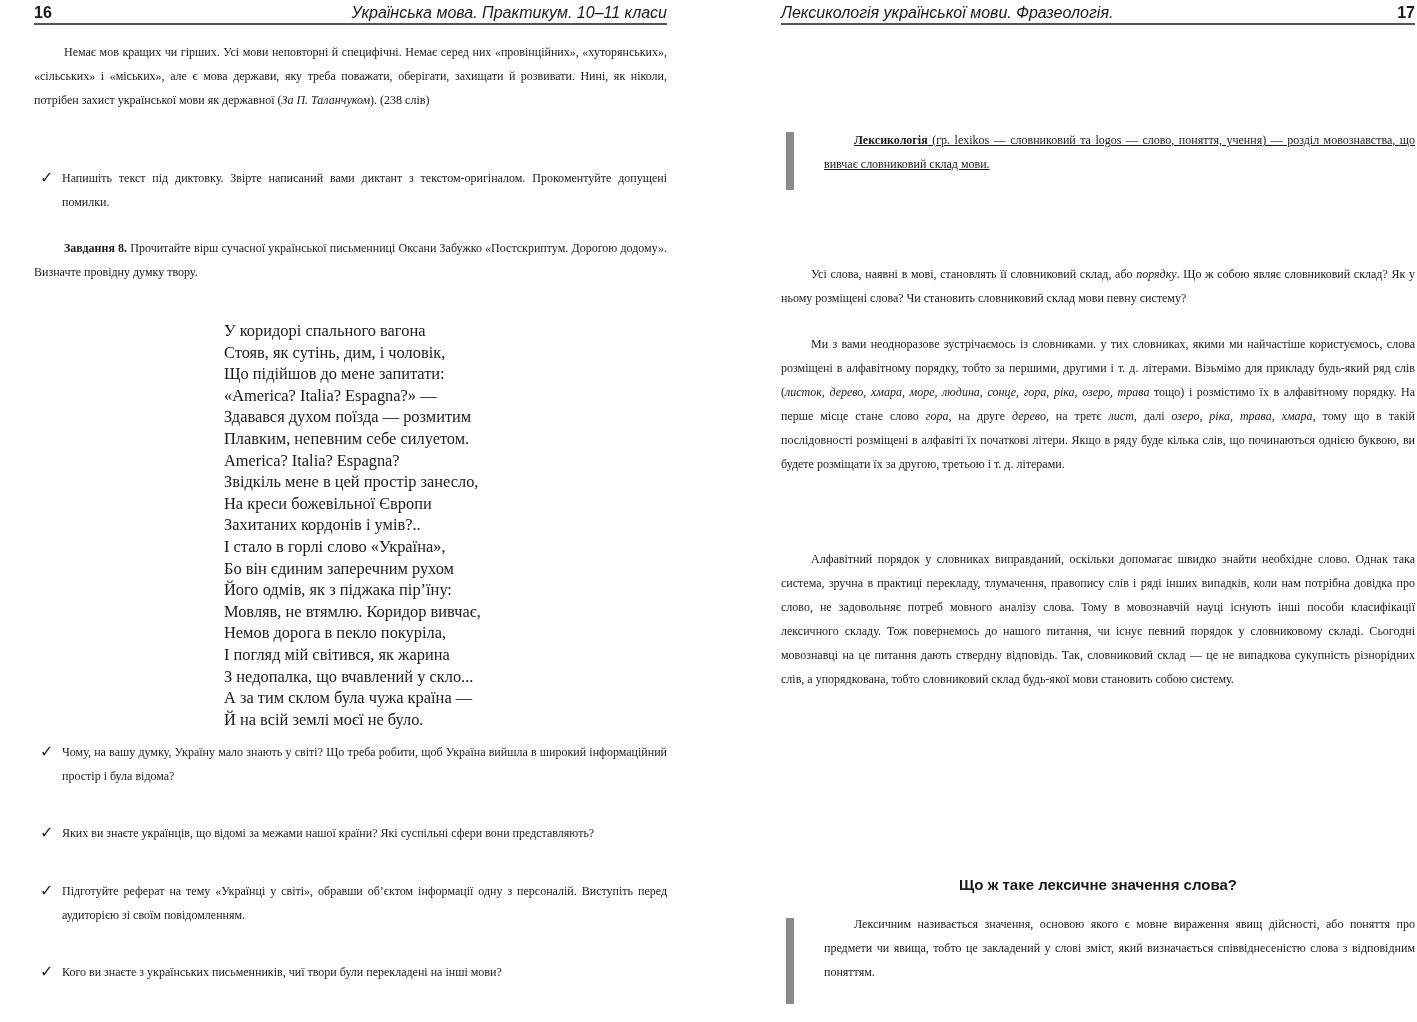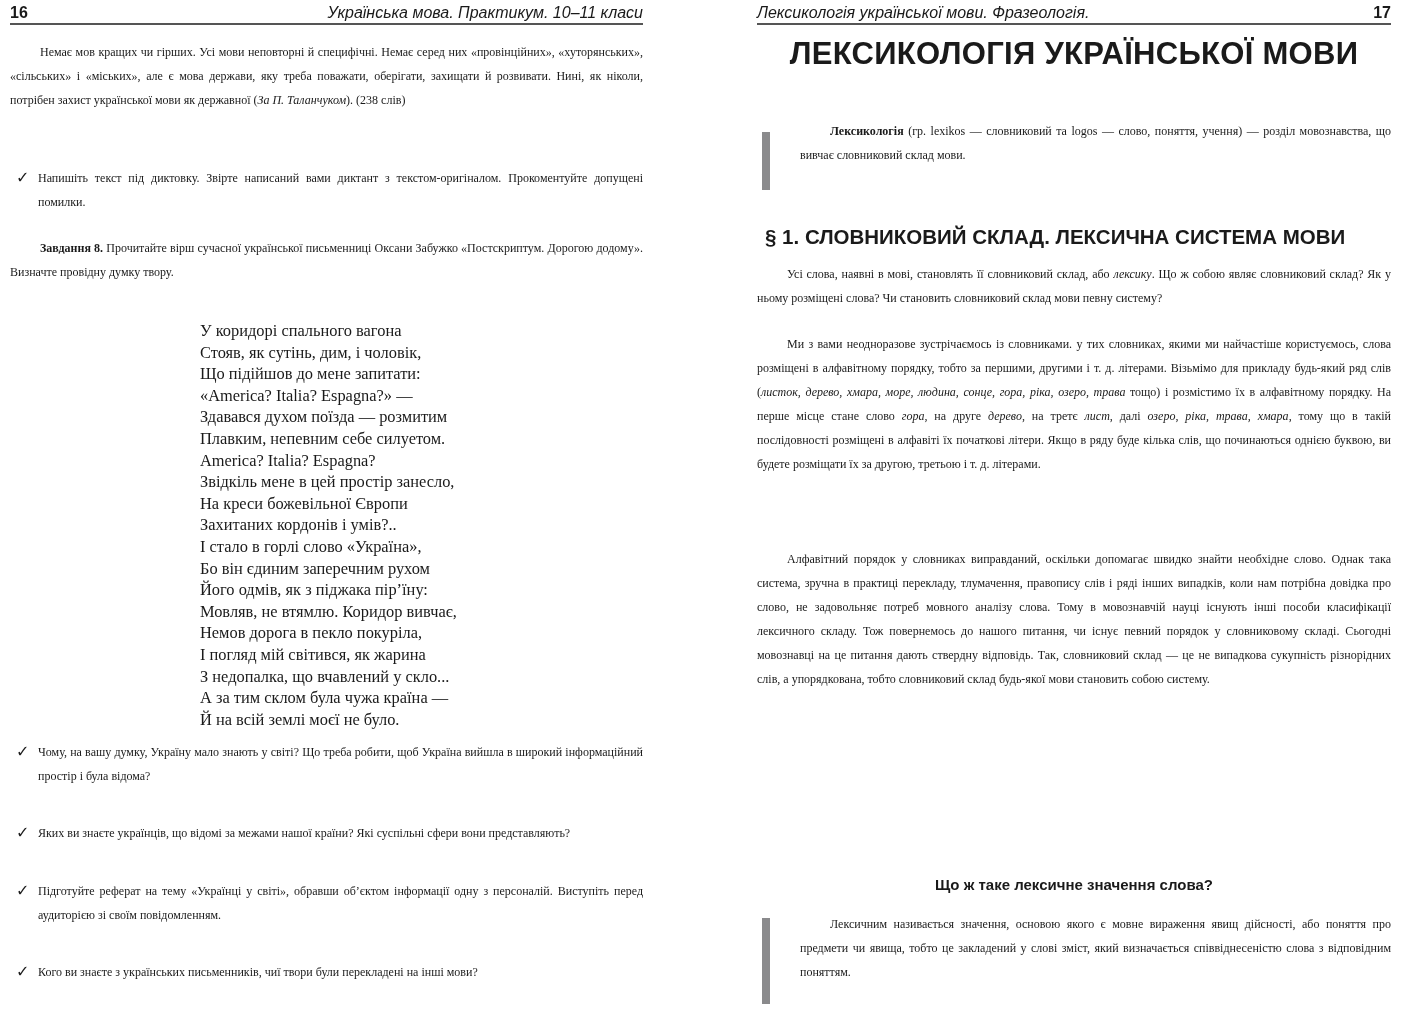--- a/index.html
+++ b/index.html
@@ -1,17 +1,17 @@
 <!DOCTYPE html>
 <html><head>
 <meta charset="utf-8">
 <style>
   html, body { margin: 0; padding: 0; background: #ffffff; }
   body { width: 1417px; height: 1022px; position: relative; overflow: hidden; color: #1a1a1a; }
-  .page { position: absolute; top: 0; height: 1022px; }
+  .page { position: absolute; top: 0; height: 1022px; margin-left: 24px; }
   .page-left { left: 10px; width: 633px; }
   .page-right { left: 757px; width: 634px; }
   .running-head {
     position: absolute; top: 0; left: 0; right: 0; height: 22px;
     border-bottom: 2px solid #555;
     font-family: "Liberation Sans", sans-serif; font-size: 16px;
     display: flex; justify-content: space-between; align-items: flex-end;
     padding-bottom: 1px;
   }
   .pnum { font-weight: bold; font-style: normal; font-size: 16px; }
@@ -101,29 +101,27 @@
   </div>
 </div>
 
 <div class="page page-right">
   <div class="running-head">
     <span class="rh-title">Лексикологія української мови. Фразеологія.</span>
     <span class="pnum">17</span>
   </div>
 
   <div class="big-title">
-    <div>ЛЕКСИКОЛОГІЯ УКРАЇНСЬКОЇ МОВИ</div>
   </div>
 
   <div class="bar" style="left:5px;top:132px;height:58px;"></div>
-  <p class="body-text abs indent" style="top:119px;left:43px;right:0;"><b class="term">Лексикологія</b><span> (гр. lexikos — словниковий та logos — слово, поняття, учення) — розділ мовознавства, що вивчає словниковий склад мови.</span></p>
+  <p class="body-text abs indent" style="top:128px;left:43px;right:0;text-decoration:underline;"><b class="term">Лексикологія</b><span> (гр. lexikos — словниковий та logos — слово, поняття, учення) — розділ мовознавства, що вивчає словниковий склад мови.</span></p>
 
-  <div class="section-head">§ 1. СЛОВНИКОВИЙ СКЛАД. ЛЕКСИЧНА СИСТЕМА МОВИ</div>
 
-  <p class="body-text abs indent" style="top:262px;left:0;right:0;"><span>Усі слова, наявні в мові, становлять її словниковий склад, або </span><i>лексику</i><span>. Що ж собою являє словниковий склад? Як у ньому розміщені слова? Чи становить словниковий склад мови певну систему?</span></p>
+  <p class="body-text abs indent" style="top:262px;left:0;right:0;"><span>Усі слова, наявні в мові, становлять її словниковий склад, або </span><i>порядку</i><span>. Що ж собою являє словниковий склад? Як у ньому розміщені слова? Чи становить словниковий склад мови певну систему?</span></p>
 
   <p class="body-text abs indent" style="top:332px;left:0;right:0;"><span>Ми з вами неодноразове зустрічаємось із словниками. у тих словниках, якими ми найчастіше користуємось, слова розміщені в алфавітному порядку, тобто за першими, другими і т. д. літерами. Візьмімо для прикладу будь-який ряд слів (</span><i>листок, дерево, хмара, море, людина, сонце, гора, ріка, озеро, трава</i><span> тощо) і розмістимо їх в алфавітному порядку. На перше місце стане слово </span><i>гора</i><span>, на друге </span><i>дерево</i><span>, на третє </span><i>лист</i><span>, далі </span><i>озеро</i><span>, </span><i>ріка, трава, хмара</i><span>, тому що в такій послідовності розміщені в алфавіті їх початкові літери. Якщо в ряду буде кілька слів, що починаються однією буквою, ви будете розміщати їх за другою, третьою і т. д. літерами.</span></p>
 
   <p class="body-text abs indent" style="top:547px;left:0;right:0;">Алфавітний порядок у словниках виправданий, оскільки допомагає швидко знайти необхідне слово. Однак така система, зручна в практиці перекладу, тлумачення, правопису слів і ряді інших випадків, коли нам потрібна довідка про слово, не задовольняє потреб мовного аналізу слова. Тому в мовознавчій науці існують інші пособи класифікації лексичного складу. Тож повернемось до нашого питання, чи існує певний порядок у словниковому складі. Сьогодні мовознавці на це питання дають ствердну відповідь. Так, словниковий склад — це не випадкова сукупність різнорідних слів, а упорядкована, тобто словниковий склад будь-якої мови становить собою систему.</p>
 
 
   <div class="sub-head">Що ж таке лексичне значення слова?</div>
 
   <div class="bar" style="left:5px;top:918px;height:86px;"></div>
   <p class="body-text abs indent" style="top:912px;left:43px;right:0;">Лексичним називається значення, основою якого є мовне вираження явищ дійсності, або поняття про предмети чи явища, тобто це закладений у слові зміст, який визначається співвіднесеністю слова з відповідним поняттям.</p>

